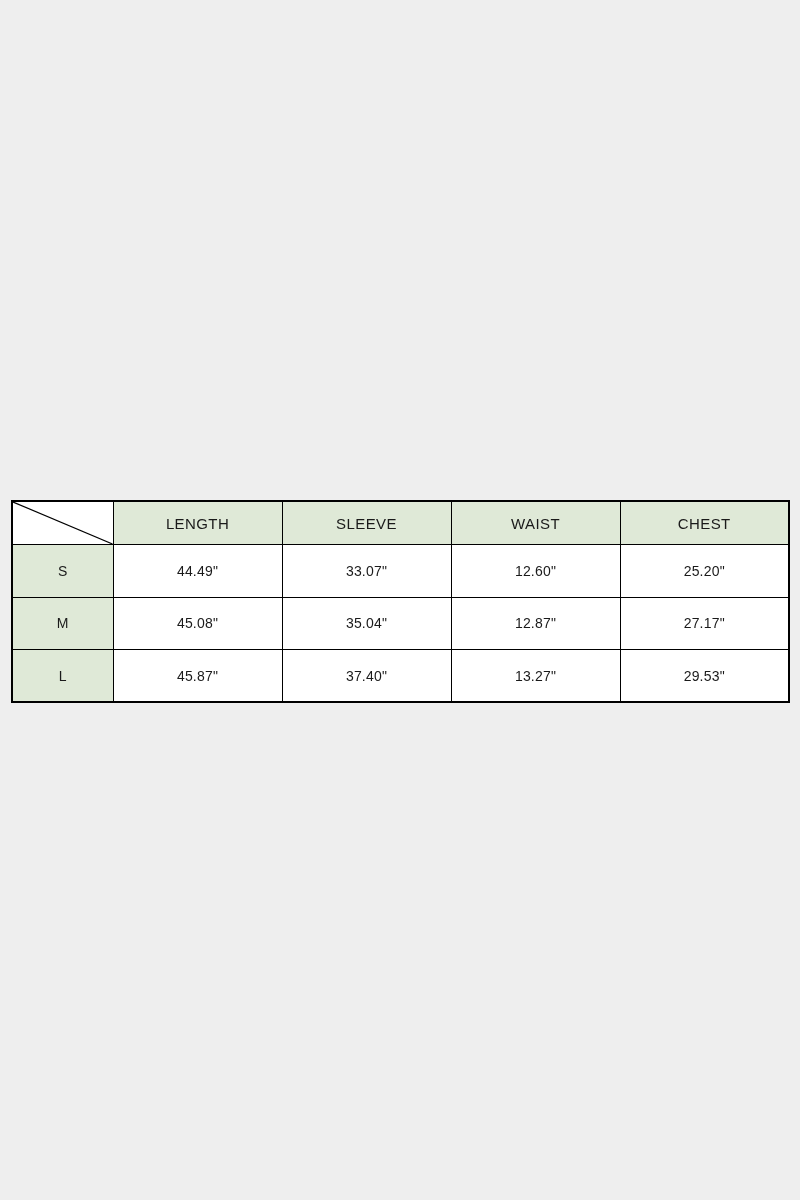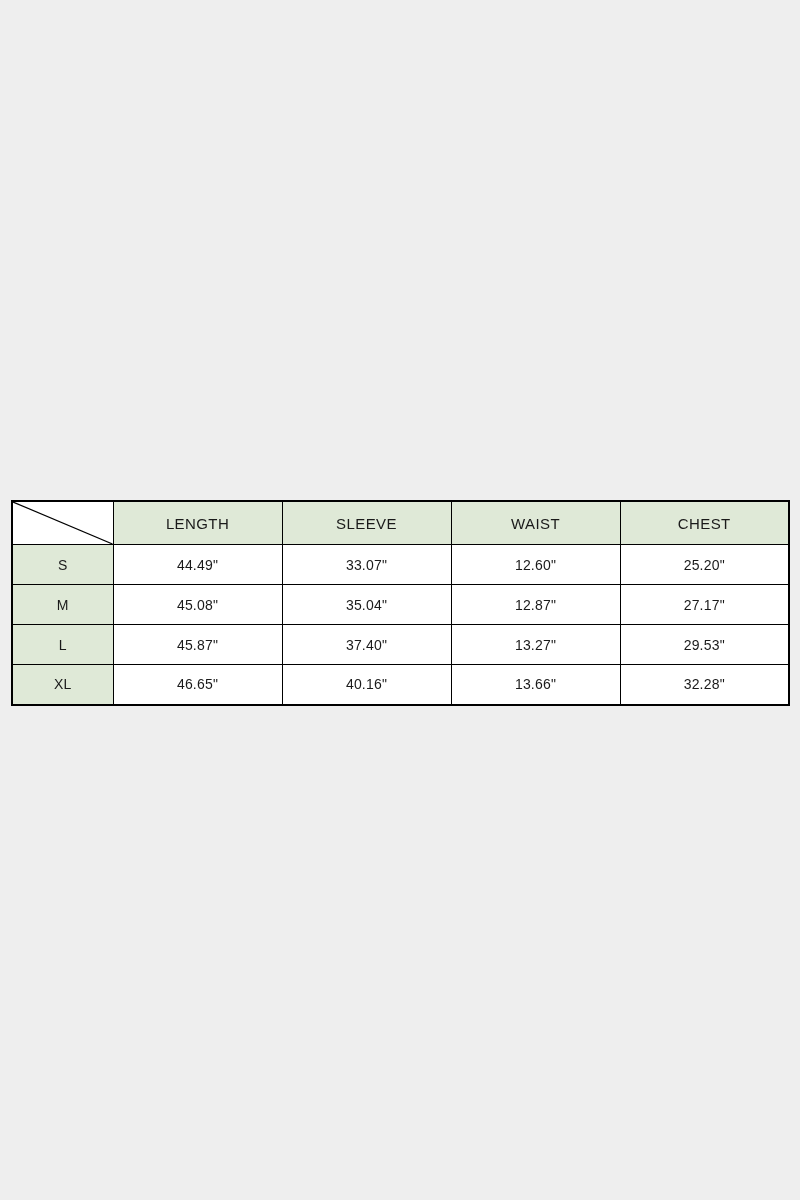--- a/index.html
+++ b/index.html
@@ -127,22 +127,15 @@
         <td class="measure-cell">12.87"</td>
         <td class="measure-cell">27.17"</td>
       </tr>
       <tr class="data-row">
         <td class="size-cell">L</td>
         <td class="measure-cell">45.87"</td>
         <td class="measure-cell">37.40"</td>
         <td class="measure-cell">13.27"</td>
         <td class="measure-cell">29.53"</td>
       </tr>
-      <tr class="data-row">
-        <td class="size-cell">XL</td>
-        <td class="measure-cell">46.65"</td>
-        <td class="measure-cell">40.16"</td>
-        <td class="measure-cell">13.66"</td>
-        <td class="measure-cell">32.28"</td>
-      </tr>
     </tbody>
   </table>
 </div>
 
 </body></html>

